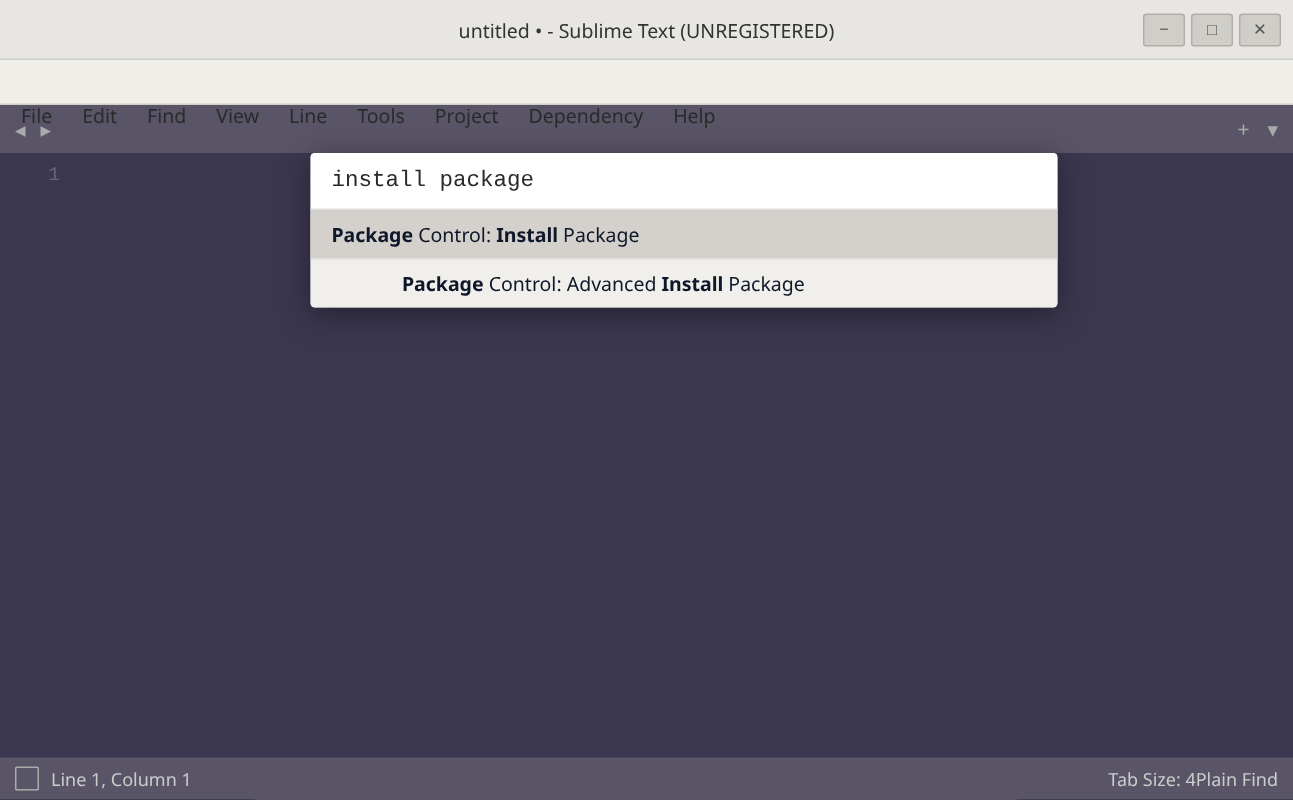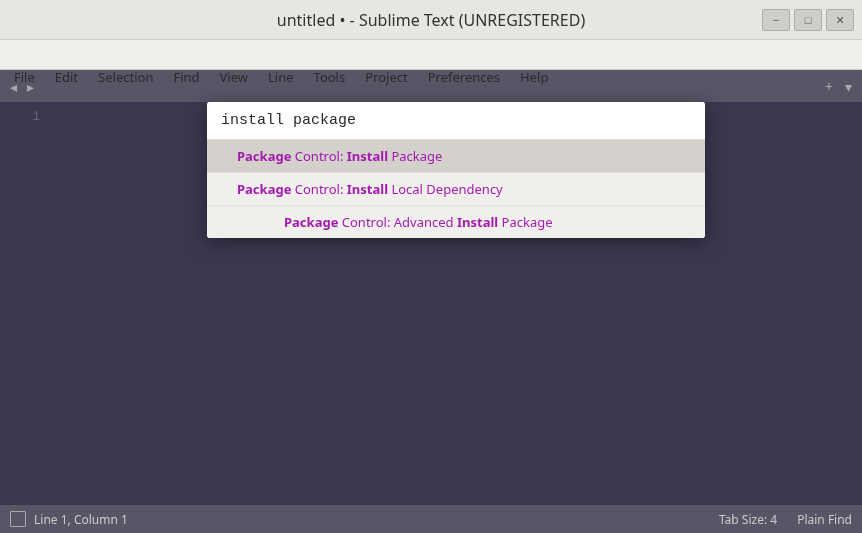--- a/index.html
+++ b/index.html
@@ -16,21 +16,21 @@
     .title-bar {
       background: #e8e6e3;
       height: 40px;
       display: flex;
       align-items: center;
       justify-content: center;
       position: relative;
       border-bottom: 1px solid #ccc;
     }
     .title-bar-title {
-      font-size: 16px;
+      font-size: 13px;
       color: #333;
       font-weight: normal;
     }
     .window-controls {
       position: absolute;
       right: 8px;
       top: 50%;
       transform: translateY(-50%);
       display: flex;
       gap: 4px;
@@ -152,25 +152,25 @@
       outline: none;
       border-bottom: 1px solid #e0dedd;
       color: #2a2a2a;
       background: white;
       font-family: 'Consolas', 'Courier New', monospace;
     }
     .command-results {
       background: #f0efec;
     }
     .result-item {
-      padding: 7px 30px;
+      padding: 7px 14px;
       font-size: 13px;
       cursor: pointer;
       border-bottom: 1px solid #e4e2de;
-      color: #a21caf;
+      color: #0f172a;
     }
     .result-item.active {
       background: #d4d0cc;
     }
     .result-item:last-child {
       border-bottom: none;
       margin-left: 47px;
     }
     .result-item .bold {
       font-weight: bold;
@@ -203,21 +203,20 @@
       border: 1px solid #aaa;
       background: transparent;
       border-radius: 1px;
     }
     .status-text {
       font-size: 12px;
       color: #ccc;
     }
     .status-right {
       display: flex;
-      gap: 20px;
     }
     .status-right-item {
       font-size: 12px;
       color: #ccc;
       cursor: pointer;
     }
   </style>
 </head>
 <body>
 
@@ -226,27 +225,26 @@
   <div class="window-controls">
     <div class="win-btn">−</div>
     <div class="win-btn">□</div>
     <div class="win-btn close">✕</div>
   </div>
 </div>
 
 <div class="menu-bar">
   <span class="menu-item">File</span>
   <span class="menu-item">Edit</span>
-  <span class="menu-item">Selection</span>
   <span class="menu-item">Find</span>
   <span class="menu-item">View</span>
   <span class="menu-item">Line</span>
   <span class="menu-item">Tools</span>
   <span class="menu-item">Project</span>
-  <span class="menu-item">Preferences</span>
+  <span class="menu-item">Dependency</span>
   <span class="menu-item">Help</span>
 </div>
 
 <div class="tab-bar">
   <div class="tab-nav-left">
     <span class="tab-arrow">◂</span>
     <span class="tab-arrow">▸</span>
   </div>
   <div class="tab-controls-right">
     <span class="tab-plus">+</span>
@@ -262,23 +260,20 @@
 
     <div class="command-palette-overlay">
       <div class="command-palette">
         <input class="command-input" type="text" value="install package" style="">
         <div class="command-results">
 
           <div class="result-item active">
             <span class="bold">Package</span><span class="normal"> Control: </span><span class="bold">Install</span><span class="normal"> Package</span>
           </div>
 
-          <div class="result-item">
-            <span class="bold">Package</span><span class="normal"> Control: </span><span class="bold">Install</span><span class="normal"> Local Dependency</span>
-          </div>
 
           <div class="result-item">
             <span class="bold">Package</span><span class="normal"> Control: Advanced </span><span class="bold">Install</span><span class="normal"> Package</span>
           </div>
         </div>
       </div>
     </div>
   </div>
 </div>
 

